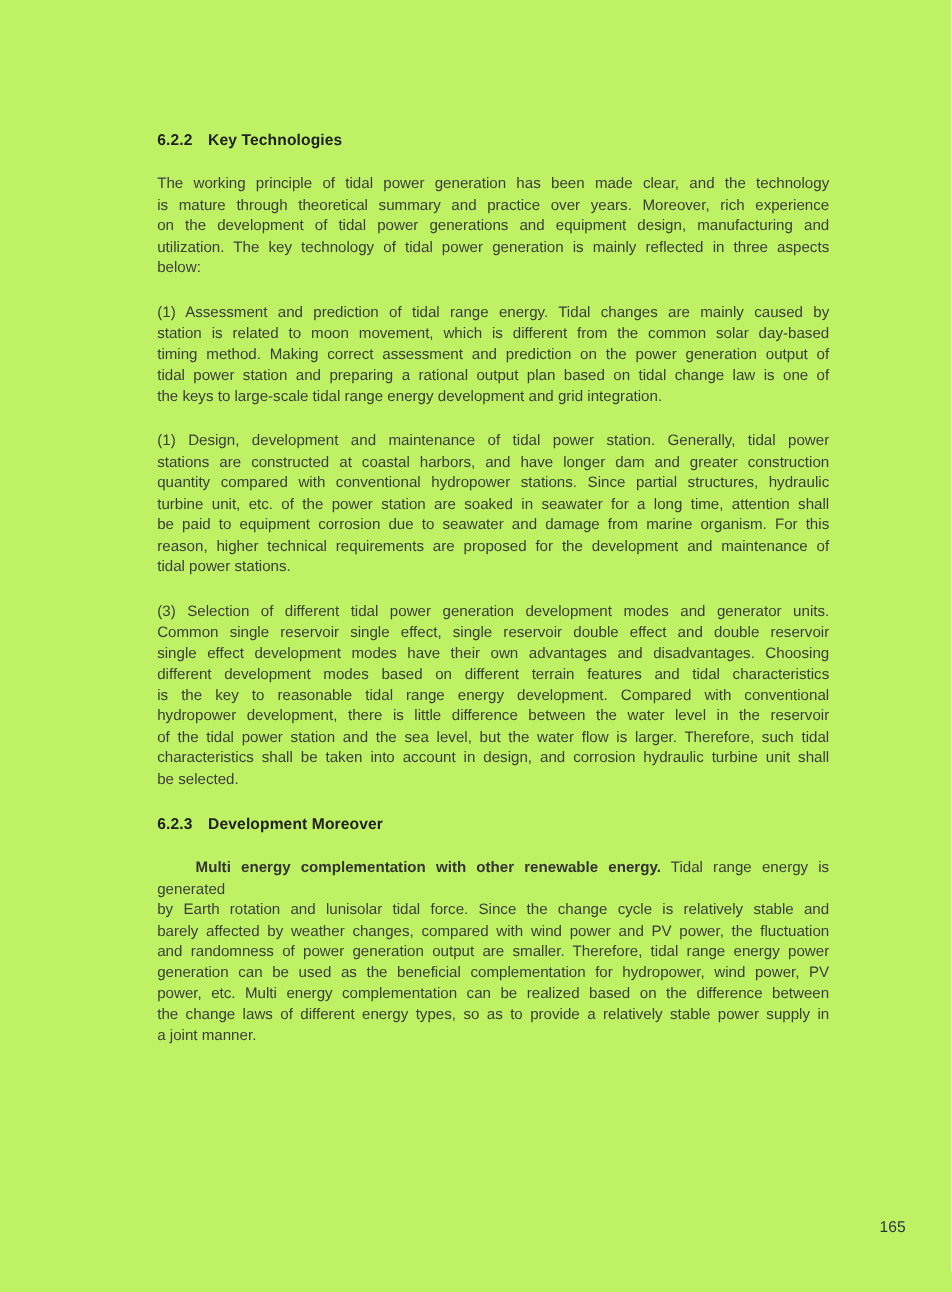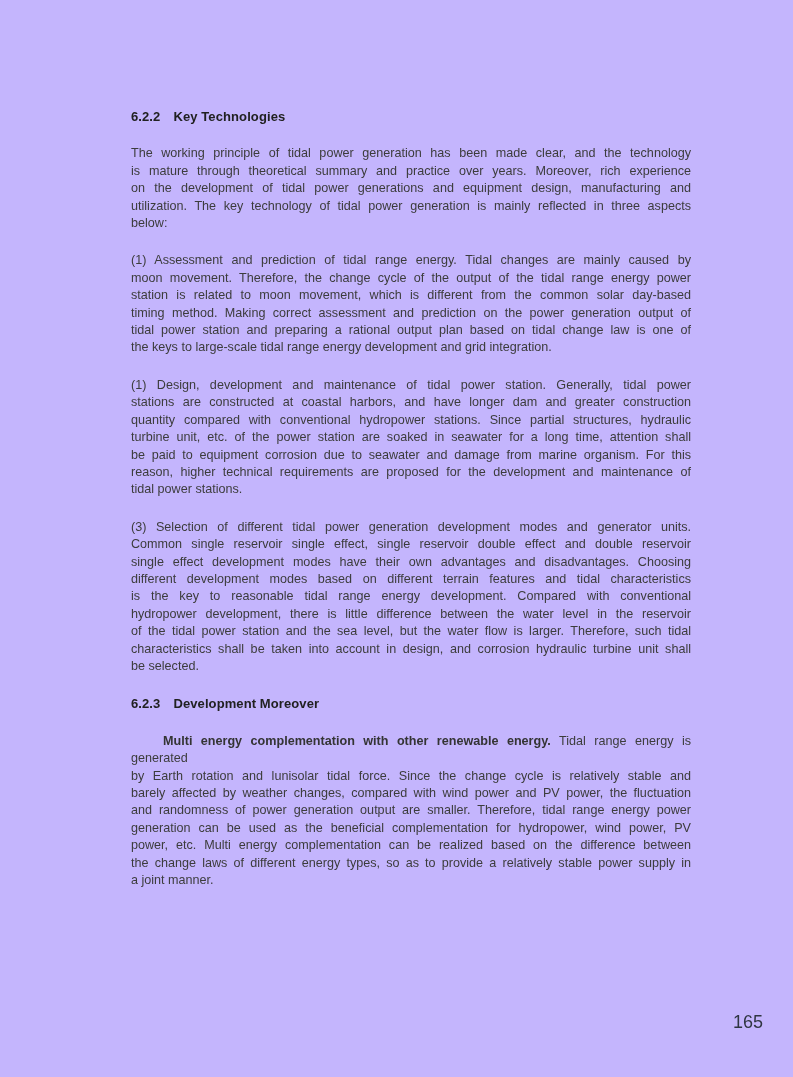--- a/index.html
+++ b/index.html
@@ -1,21 +1,21 @@
 <!DOCTYPE html>
 <html><head>
 <meta charset="utf-8">
 <style>
   * { margin: 0; padding: 0; box-sizing: border-box; }
   html, body { background: #ffffff; }
   .page {
     position: relative;
     width: 793px;
     height: 1077px;
-    background: #c4b5fd;
+    background: #bef264;
     overflow: hidden;
     font-family: "Liberation Sans", "DejaVu Sans", sans-serif;
   }
   .content {
     position: absolute;
     left: 131px;
     top: 108px;
     width: 560px;
   }
   .content > * + * { margin-top: 20px; }
@@ -41,21 +41,21 @@
   }
   .bold-lead {
     font-weight: bold;
     color: #343434;
     margin-left: 32px;
   }
   .page-number {
     position: absolute;
     left: 733px;
     top: 1014px;
-    font-size: 18px;
+    font-size: 13px;
     line-height: 17px;
     color: #2f3542;
   }
 </style>
 </head>
 <body>
 
 <div class="page">
   <div class="content">
 
@@ -66,21 +66,20 @@
     <div class="para">
         <div class="line">The working principle of tidal power generation has been made clear, and the technology</div>
         <div class="line">is mature through theoretical summary and practice over years. Moreover, rich experience</div>
         <div class="line">on the development of tidal power generations and equipment design, manufacturing and</div>
         <div class="line">utilization. The key technology of tidal power generation is mainly reflected in three aspects</div>
         <div class="line line-last">below:</div>
       </div>
 
     <div class="para">
         <div class="line">(1) Assessment and prediction of tidal range energy. Tidal changes are mainly caused by</div>
-        <div class="line">moon movement. Therefore, the change cycle of the output of the tidal range energy power</div>
         <div class="line">station is related to moon movement, which is different from the common solar day-based</div>
         <div class="line">timing method. Making correct assessment and prediction on the power generation output of</div>
         <div class="line">tidal power station and preparing a rational output plan based on tidal change law is one of</div>
         <div class="line line-last">the keys to large-scale tidal range energy development and grid integration.</div>
       </div>
 
     <div class="para">
         <div class="line">(1) Design, development and maintenance of tidal power station. Generally, tidal power</div>
         <div class="line">stations are constructed at coastal harbors, and have longer dam and greater construction</div>
         <div class="line">quantity compared with conventional hydropower stations. Since partial structures, hydraulic</div>

